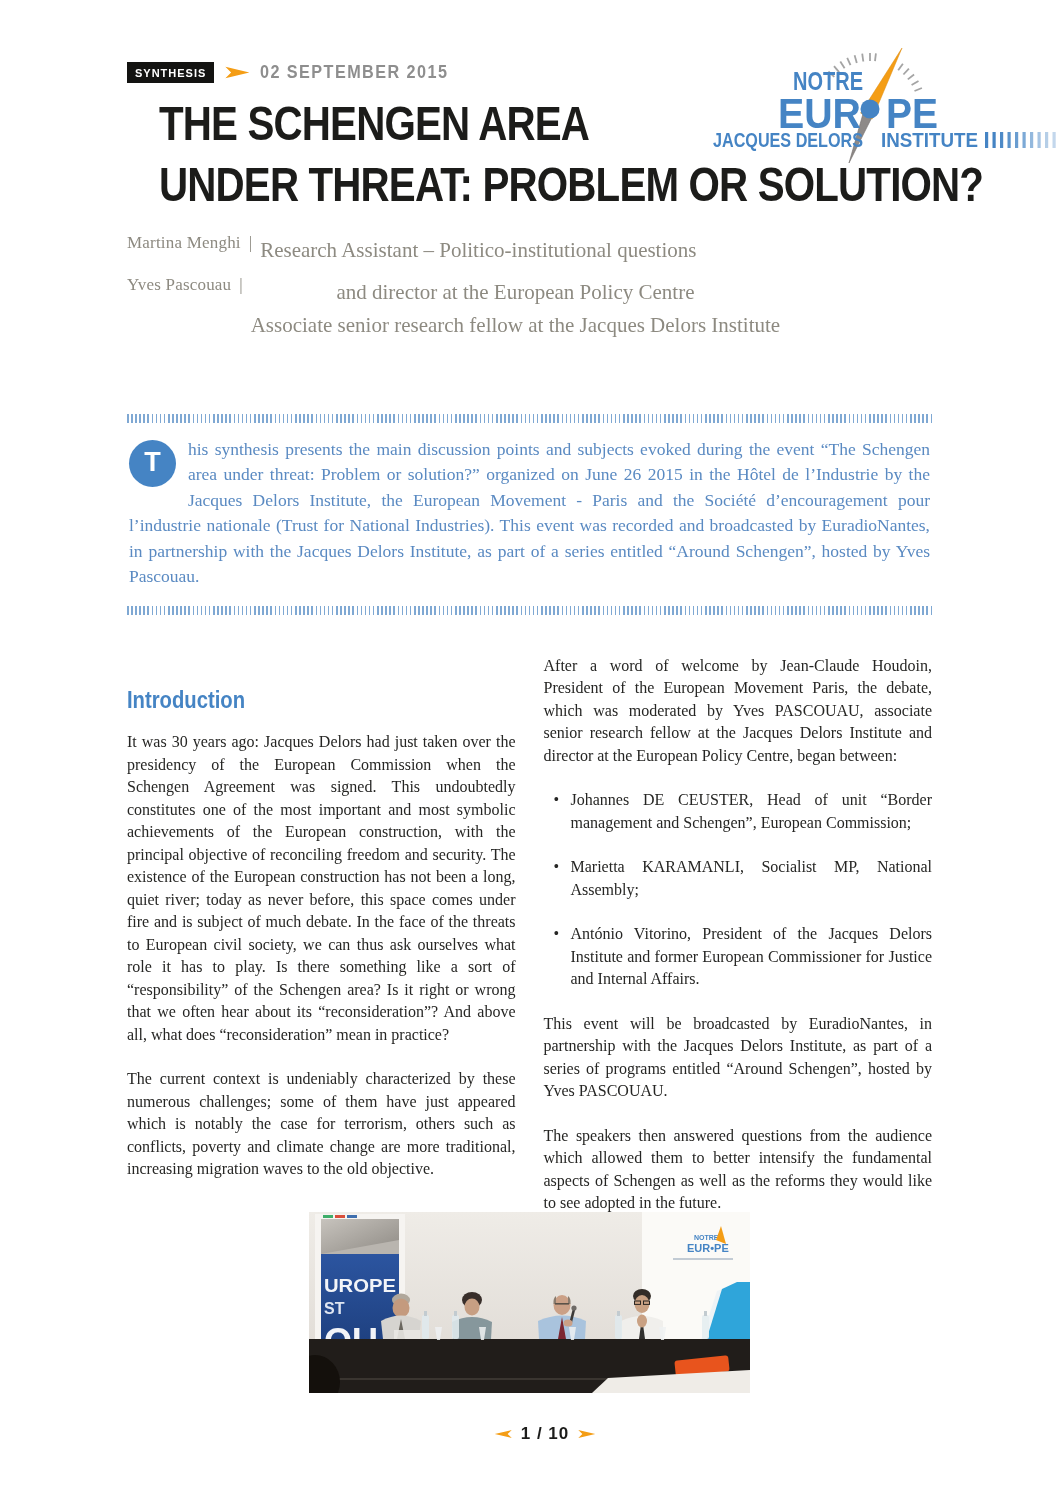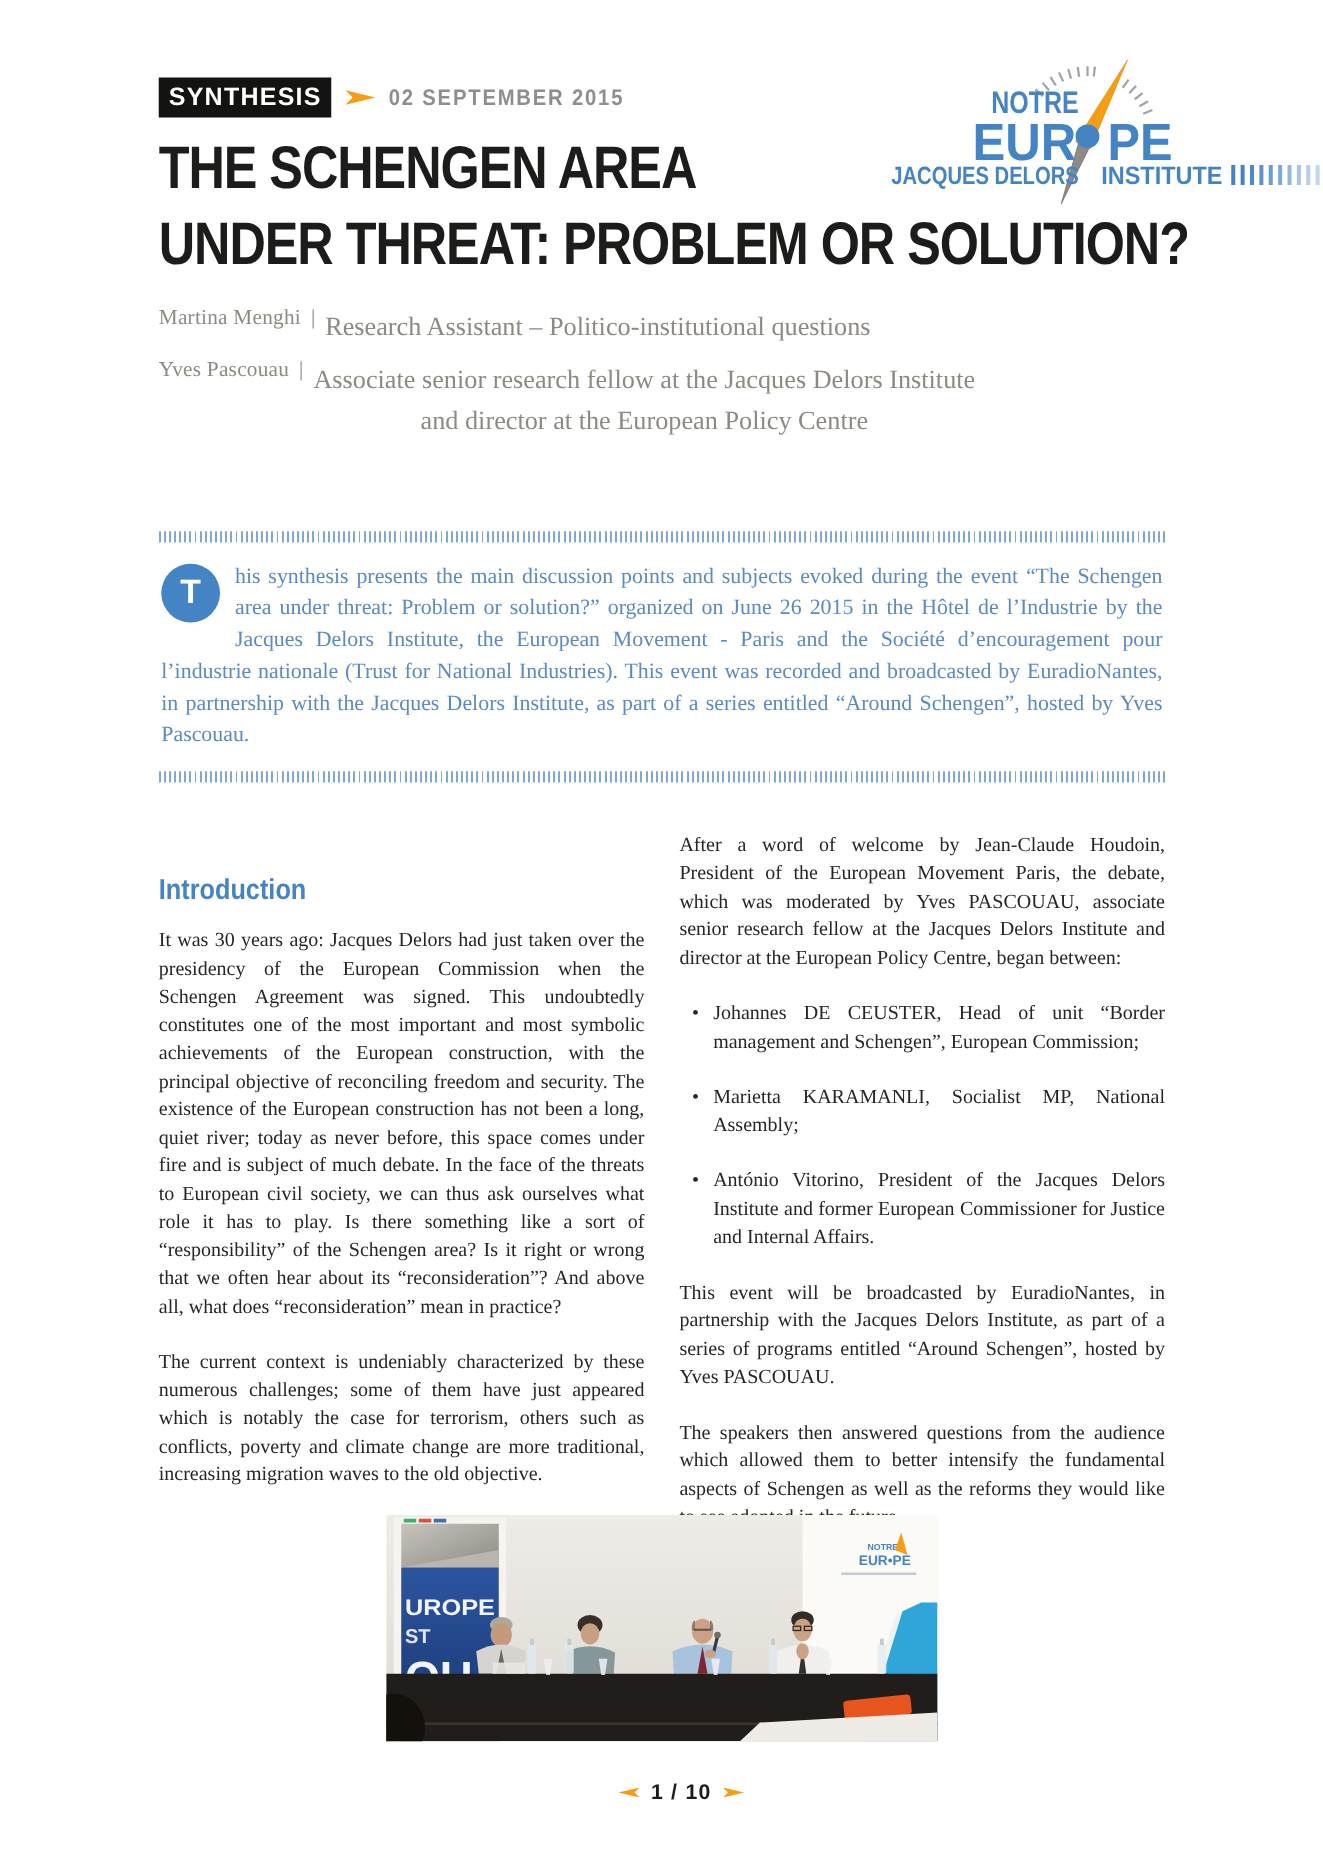--- a/index.html
+++ b/index.html
@@ -6,37 +6,37 @@
   html,body { background:#ffffff; }
   .page {
     position:relative; width:1058px; height:1497px; background:#ffffff;
     font-family:"Liberation Serif", serif; overflow:hidden;
   }
   .content { position:relative; padding:62px 126px 0 127px; }
 
   
   .header-row { display:flex; align-items:center; gap:11px; }
   .badge {
-    font-family:"Liberation Sans", sans-serif; font-weight:700; font-size:20px;
+    font-family:"Liberation Sans", sans-serif; font-weight:700; font-size:11px;
     background:#131311; color:#ffffff; padding:5px 8px 4px; letter-spacing:1px;
   }
   .hdr-arrow { width:24px; height:13px; background:#F49D15;
     clip-path:polygon(0 6%, 100% 50%, 0 94%, 24% 50%); }
   .date {
     font-family:"Liberation Sans", sans-serif; font-weight:700; font-size:18px;
     color:#8E8E8E; letter-spacing:1.6px; white-space:nowrap;
     transform:scaleX(.9); transform-origin:left center;
   }
 
   
   .logo { position:absolute; top:40px; right:0; width:345px; height:140px; }
 
   
   h1 { margin-top:11px; font-family:"Liberation Sans", sans-serif; font-weight:700;
-       font-size:48px; line-height:1.27; color:#1C1C1A; letter-spacing:-1px; }
+       font-size:48px; line-height:1.27; color:#1C1C1A; letter-spacing:-1px;margin-left:32px; }
   .t-line { display:block; white-space:nowrap; transform:scaleX(.84); transform-origin:0 50%; }
 
   
   .authors { margin-top:17px; color:#8D8A81; }
   .author-row { display:flex; align-items:flex-start; margin-bottom:9px; }
   .author-name { font-size:17px; letter-spacing:.2px; white-space:nowrap; }
   .author-sep { margin:0 8px; font-size:17px; }
   .author-role { font-size:21px; line-height:1.55; text-align:center; padding-top:1px; }
   .author-role span { display:block; }
 
@@ -141,22 +141,22 @@
     <div class="authors">
       <div class="author-row">
         <span class="author-name">Martina Menghi</span>
         <span class="author-sep">|</span>
         <span class="author-role">Research Assistant – Politico-institutional questions</span>
       </div>
       <div class="author-row">
         <span class="author-name">Yves Pascouau</span>
         <span class="author-sep">|</span>
         <span class="author-role">
+          <span>and director at the European Policy Centre</span>
           <span>Associate senior research fellow at the Jacques Delors Institute</span>
-          <span>and director at the European Policy Centre</span>
         </span>
       </div>
     </div>
 
     <section class="abstract">
       <div class="tick-rule"></div>
       <p class="abs-text">
         <span class="dropcap">T</span>
         <span>his synthesis presents the main discussion points and subjects evoked during the event “The Schengen area under threat: Problem or solution?” organized on June 26 2015 in the Hôtel de l’Industrie by the Jacques Delors Institute, the European Movement - Paris and the Société d’encouragement pour l’industrie nationale (Trust for National Industries). This event was recorded and broadcasted by EuradioNantes, in partnership with the Jacques Delors Institute, as part of a series entitled “Around Schengen”, hosted by Yves Pascouau.</span>
       </p>

